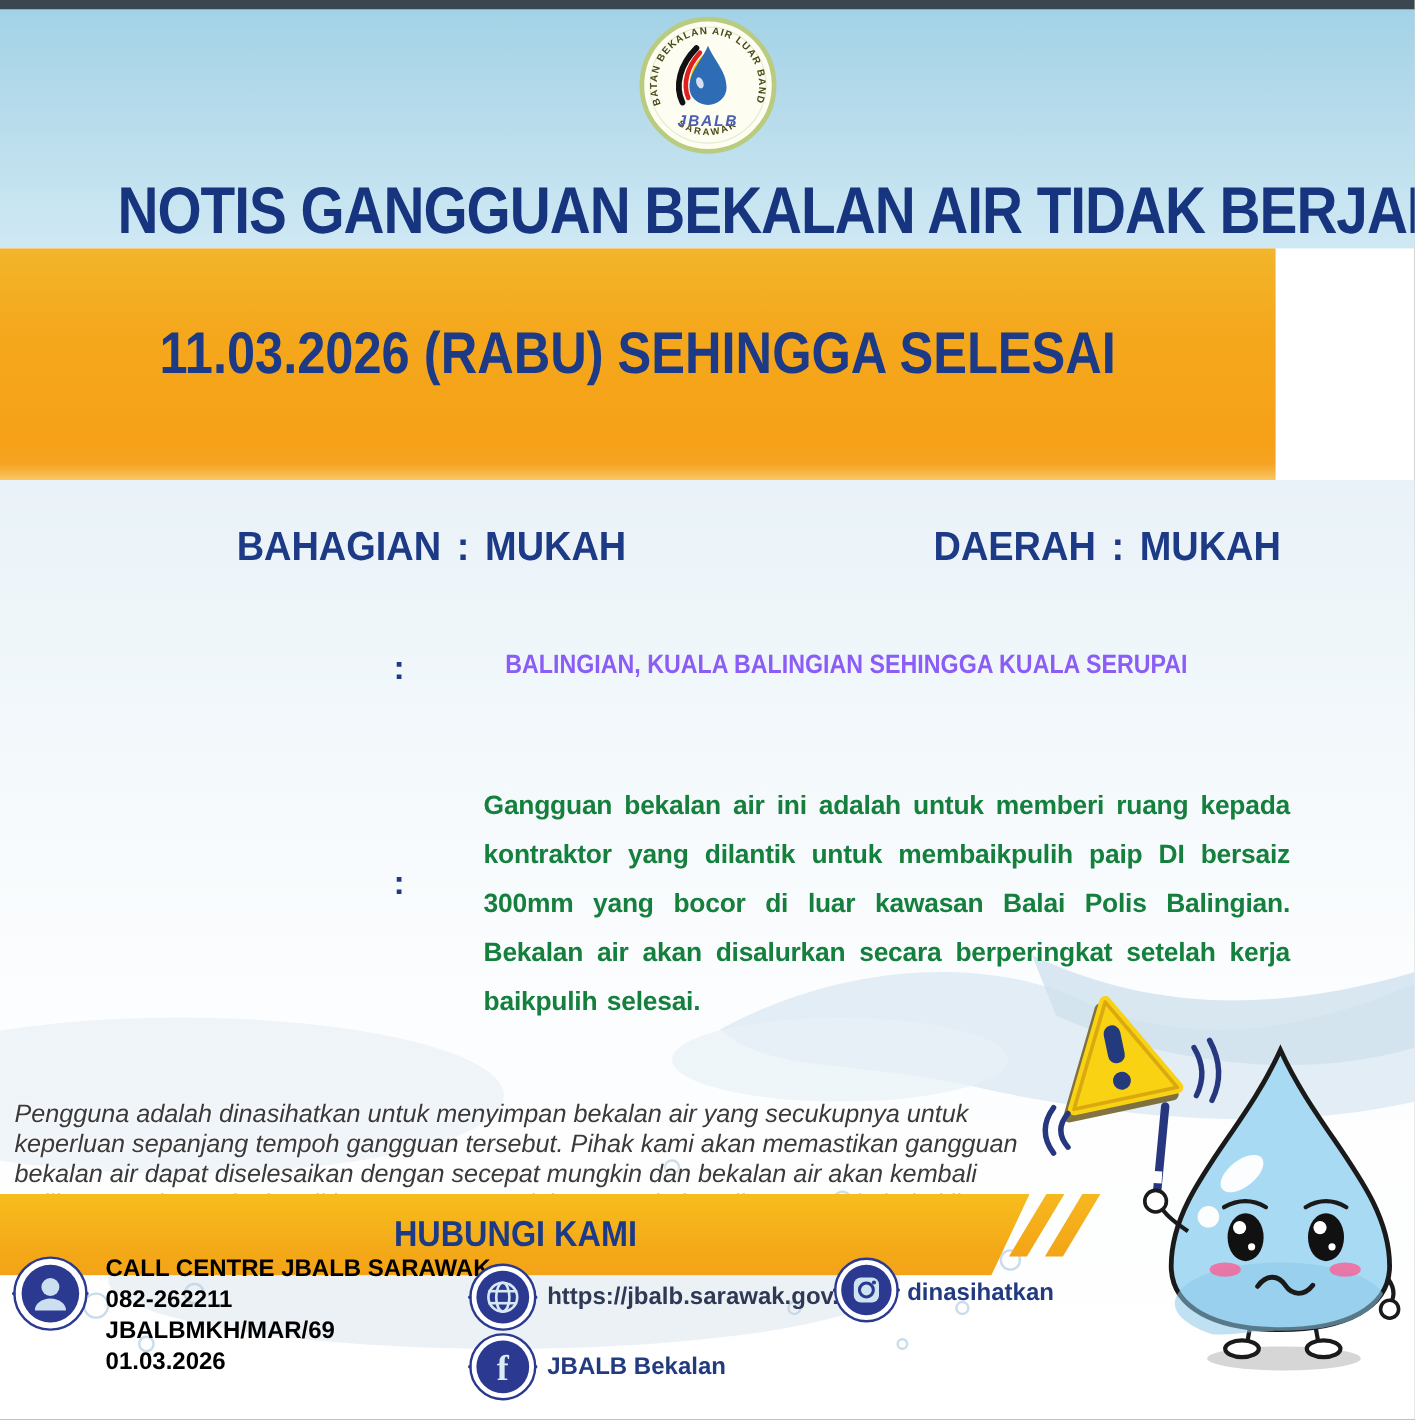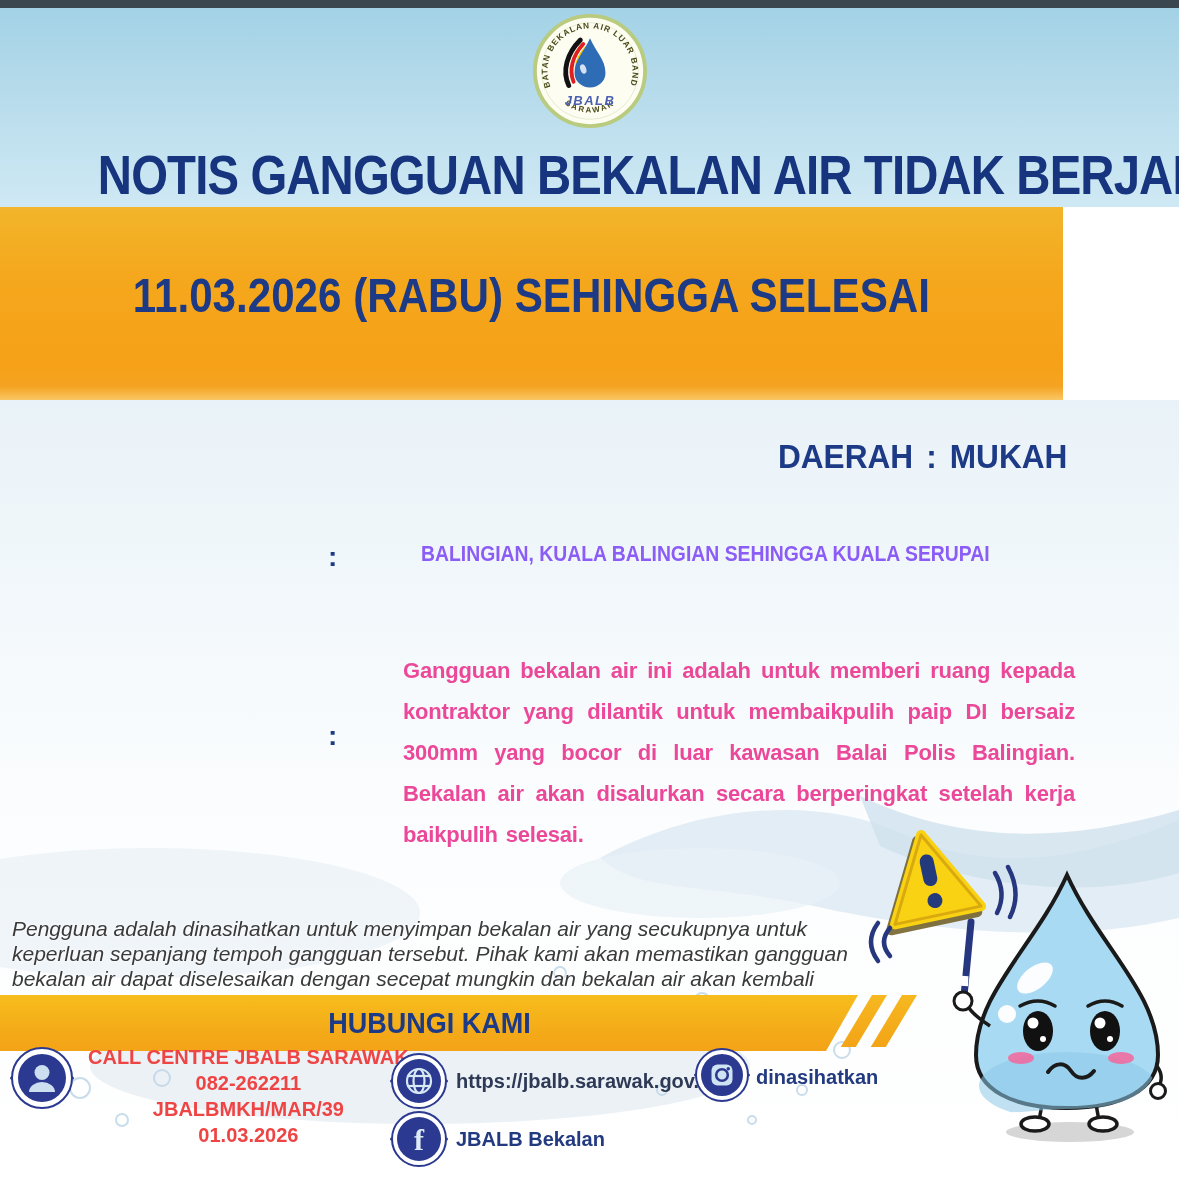--- a/index.html
+++ b/index.html
@@ -32,42 +32,42 @@
   .splash { position:absolute; left:0; top:788px; width:1179px; height:395px; z-index:1; }
   .loc { position:absolute; top:437px; font-size:34px; font-weight:bold; color:#1c3a85; z-index:2; }
   .loc .sep { margin:0 14px; }
   .row-label { position:absolute; font-size:28px; font-weight:bold; color:#1c3a85; z-index:2; }
   .row-colon { position:absolute; left:328px; font-size:28px; font-weight:bold; color:#1c3a85; z-index:2; }
   .kawasan-value {
     position:absolute; left:403px; top:541px; font-size:22px; font-weight:bold; color:#8b5cf6; z-index:2;margin-left:18px;
   }
   .huraian-value {
     position:absolute; left:403px; top:650px; width:672px; font-size:22px; font-weight:bold;
-    color:#ec4899; line-height:41px; text-align:justify; letter-spacing:-0.2px; word-spacing:2px; z-index:2;
+    color:#15803d; line-height:41px; text-align:justify; letter-spacing:-0.2px; word-spacing:2px; z-index:2;
   }
   .advisory {
     position:absolute; left:12px; top:916px; width:846px; font-size:21px; font-style:italic;
     color:#3a3a3a; line-height:25px; z-index:2; margin:0;
     text-shadow:0 0 6px rgba(255,255,255,0.95), 0 0 3px rgba(255,255,255,0.9);
   }
   .hubungi-band {
-    position:absolute; left:0; top:995px; width:858px; height:56px; z-index:2;
+    position:absolute; left:0; top:995px; width:858px; height:68px; z-index:2;
     background:linear-gradient(180deg,#f7bd1d 0%,#f4a918 70%,#f3a317 100%);
     clip-path:polygon(0 0, 100% 0, calc(100% - 32px) 100%, 0 100%);
     display:flex; align-items:center; justify-content:center;
   }
   .hubungi-text { font-size:30px; font-weight:bold; color:#1c3a85; }
   .stripe {
     position:absolute; top:995px; width:15px; height:52px; z-index:2;
     background:linear-gradient(180deg,#f6b81f,#f3a417);
     transform:skewX(-31deg); transform-origin:top left;
   }
   .s1 { left:872px; } .s2 { left:902px; }
   .footer-item { position:absolute; z-index:2; }
-  .footer-text { font-size:20px; font-weight:bold; color:#ef4444; line-height:26px;text-align:center; }
+  .footer-text { font-size:20px; font-weight:bold; color:#000000; line-height:26px; }
   .contact-link { font-size:20px; font-weight:bold; color:#2e3a55; }
   .mascot { position:absolute; left:845px; top:818px; width:334px; height:365px; z-index:3; }
 </style>
 </head>
 <body>
 
 <div class="poster">
 
   <div class="topbar"></div>
   <div class="header-bg"></div>
@@ -124,20 +124,25 @@
         <circle cx="622" cy="252" r="9"></circle>
       <circle cx="662" cy="302" r="5"></circle>
         <circle cx="702" cy="212" r="7"></circle>
         <circle cx="752" cy="332" r="4"></circle>
       <circle cx="842" cy="262" r="8"></circle>
         <circle cx="802" cy="302" r="5"></circle>
         <circle cx="1120" cy="250" r="7"></circle>
     </g>
   </svg>
 
+  <div class="loc" style="left:185px;">
+    <span class="cx" style="transform:scaleX(0.93);">
+      <span>BAHAGIAN</span><span class="sep">:</span><span>MUKAH</span>
+    </span>
+  </div>
   <div class="loc" style="left:767px;">
     <span class="cx" style="transform:scaleX(0.93);">
       <span>DAERAH</span><span class="sep">:</span><span>MUKAH</span>
     </span>
   </div>
 
   <div class="row-colon" style="top:541px;">:</div>
   <div class="kawasan-value">
     <span class="cxl">BALINGIAN, KUALA BALINGIAN SEHINGGA KUALA SERUPAI</span>
   </div>
@@ -159,21 +164,21 @@
       <circle cx="32" cy="32" r="24" fill="#2b3990"></circle>
       <circle cx="32" cy="26.5" r="7.5" fill="#ccdff0"></circle>
       <path d="M19,46 a13,10 0 0 1 26,0 Z" fill="#ccdff0"></path>
       <circle cx="1.5" cy="32" r="1.5" fill="#2b3990"></circle>
         <circle cx="62.5" cy="32" r="1.5" fill="#2b3990"></circle>
     </svg>
   </div>
   <div class="footer-item footer-text" style="left:88px; top:1044px;">
     <div>CALL CENTRE JBALB SARAWAK</div>
     <div>082-262211</div>
-    <div>JBALBMKH/MAR/39</div>
+    <div>JBALBMKH/MAR/69</div>
     <div>01.03.2026</div>
   </div>
 
   <div class="footer-item" style="left:390px; top:1052px;">
     <svg width="58" height="58" viewBox="0 0 58 58">
       <circle cx="29" cy="29" r="27" fill="#ffffff" stroke="#2b3990" stroke-width="2"></circle>
       <circle cx="29" cy="29" r="22" fill="#2b3990"></circle>
       <g stroke="#d6e8f4" stroke-width="2.2" fill="none">
         <circle cx="29" cy="29" r="12"></circle>
         <ellipse cx="29" cy="29" rx="5.5" ry="12"></ellipse>

